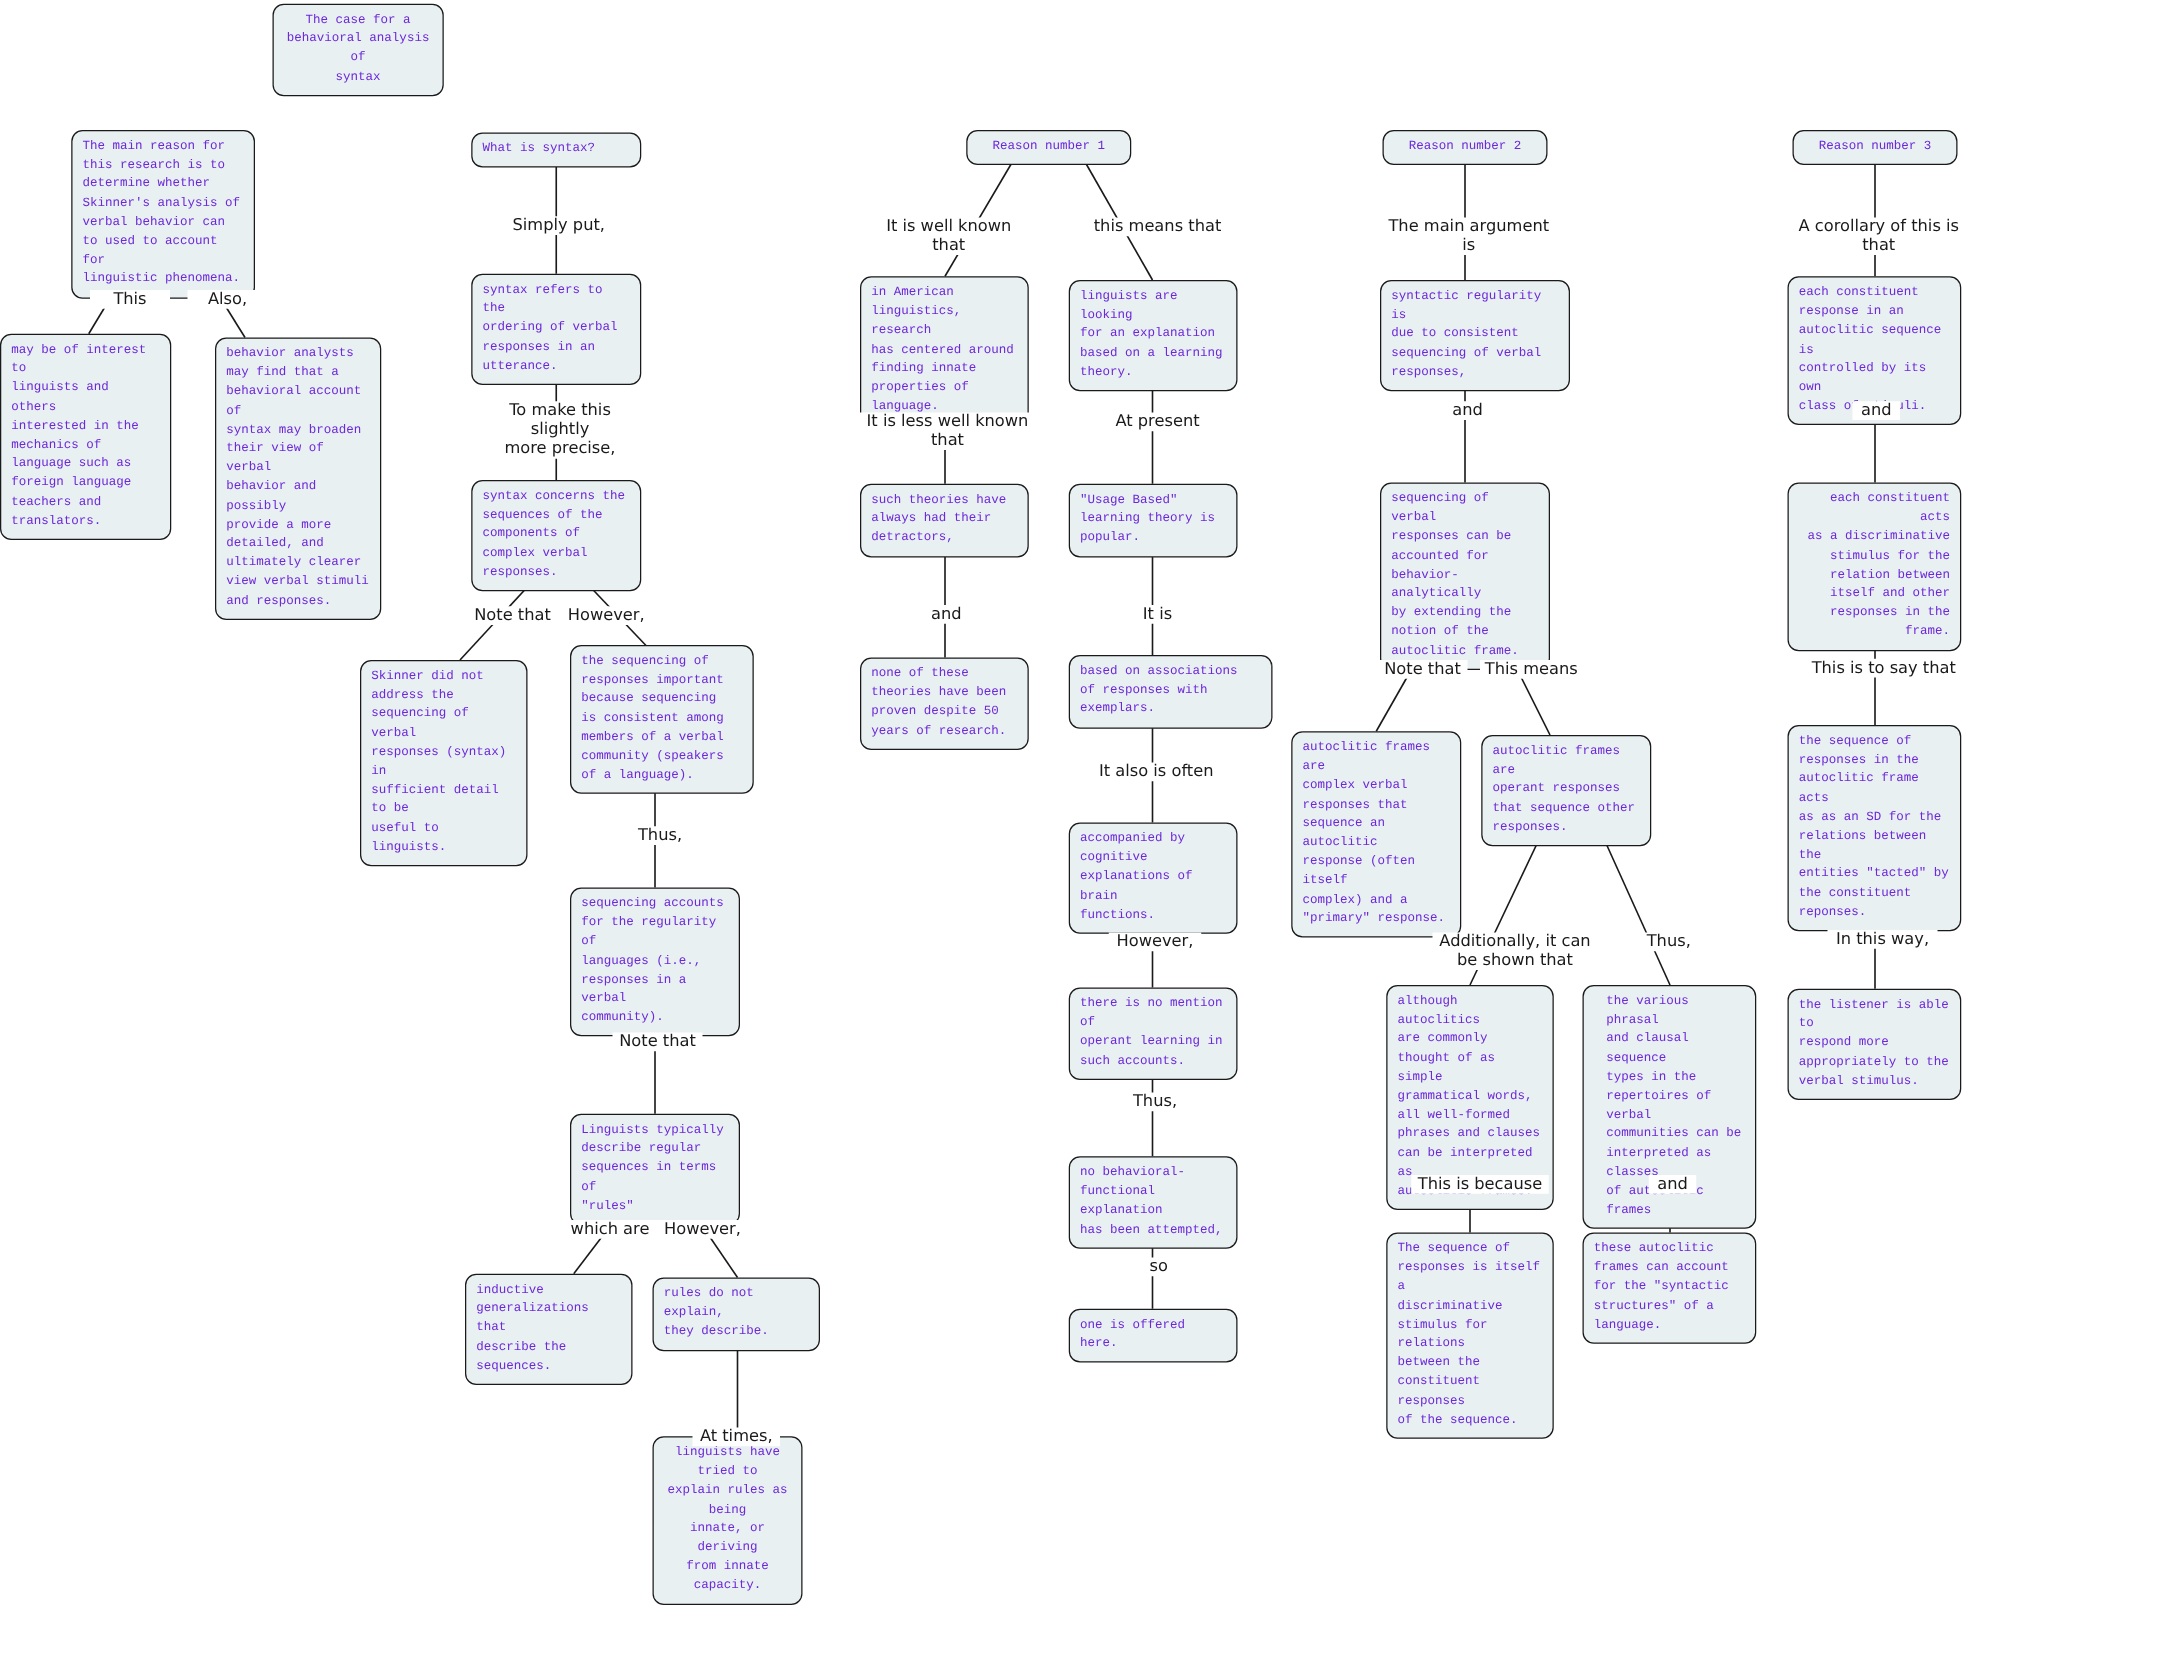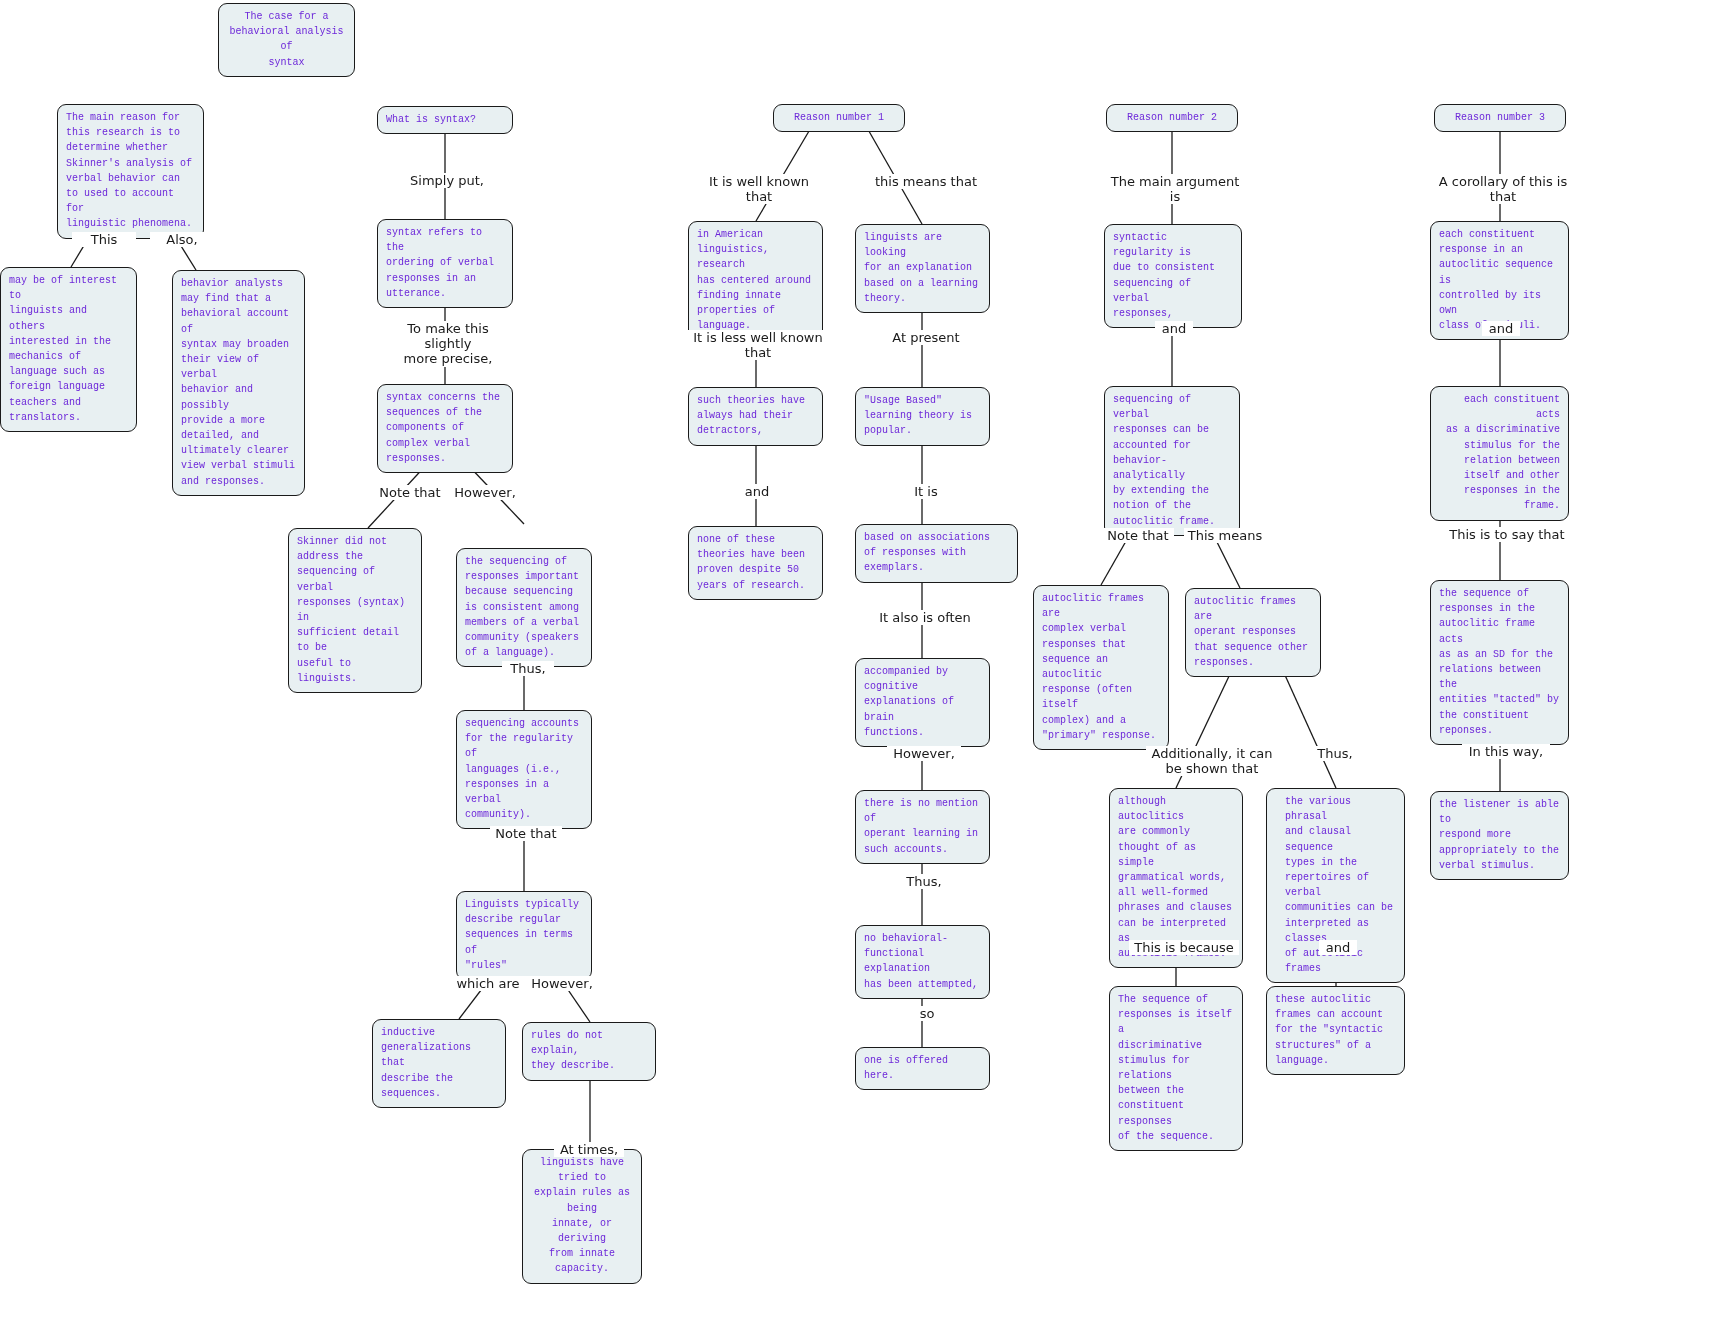--- a/index.html
+++ b/index.html
@@ -133,21 +133,21 @@
 sequences of the
 components of
 complex verbal
 responses.</div>
       <div class="node" style="left: 288px; top: 528px; width: 134px; min-height: 94px; background: rgb(232, 240, 242); border-color: rgb(26, 26, 26);">Skinner did not
 address the
 sequencing of verbal
 responses (syntax) in
 sufficient detail to be
 useful to linguists.</div>
-      <div class="node" style="left: 456px; top: 548px; width: 136px; min-height: 106px; background: rgb(232, 240, 242); border-color: rgb(26, 26, 26);">the sequencing of
+      <div class="node" style="left: 456px; top: 516px; width: 147px; min-height: 106px; background: rgb(232, 240, 242); border-color: rgb(26, 26, 26);">the sequencing of
 responses important
 because sequencing
 is consistent among
 members of a verbal
 community (speakers
 of a language).</div>
       <div class="node" style="left: 456px; top: 710px; width: 136px; min-height: 79px; background: rgb(232, 240, 242); border-color: rgb(26, 26, 26);">sequencing accounts
 for the regularity of
 languages (i.e.,
 responses in a verbal
@@ -195,21 +195,21 @@
 explanations of brain
 functions.</div>
       <div class="node" style="left: 855px; top: 790px; width: 135px; min-height: 52px; background: rgb(232, 240, 242); border-color: rgb(26, 26, 26);">there is no mention of
 operant learning in
 such accounts.</div>
       <div class="node" style="left: 855px; top: 925px; width: 135px; min-height: 52px; background: rgb(232, 240, 242); border-color: rgb(26, 26, 26);">no behavioral-
 functional explanation
 has been attempted,</div>
       <div class="node" style="left: 855px; top: 1047px; width: 135px; min-height: 23px; background: rgb(232, 240, 242); border-color: rgb(26, 26, 26);">one is offered here.</div>
       <div class="node center" style="left: 1106px; top: 104px; width: 132px; min-height: 22px; background: rgb(232, 240, 242); border-color: rgb(26, 26, 26);">Reason number 2</div>
-      <div class="node" style="left: 1104px; top: 224px; width: 138px; min-height: 65px; background: rgb(232, 240, 242); border-color: rgb(26, 26, 26);">syntactic regularity is
+      <div class="node" style="left: 1104px; top: 224px; width: 152px; min-height: 65px; background: rgb(232, 240, 242); border-color: rgb(26, 26, 26);">syntactic regularity is
 due to consistent
 sequencing of verbal
 responses,</div>
       <div class="node" style="left: 1104px; top: 386px; width: 136px; min-height: 106px; background: rgb(232, 240, 242); border-color: rgb(26, 26, 26);">sequencing of verbal
 responses can be
 accounted for
 behavior-analytically
 by extending the
 notion of the
 autoclitic frame.</div>

